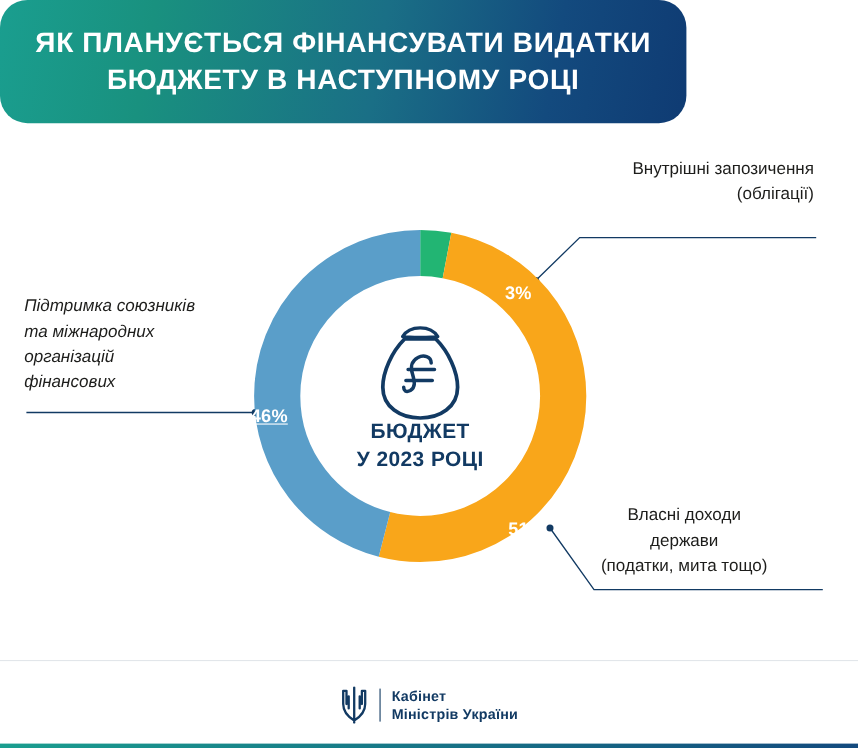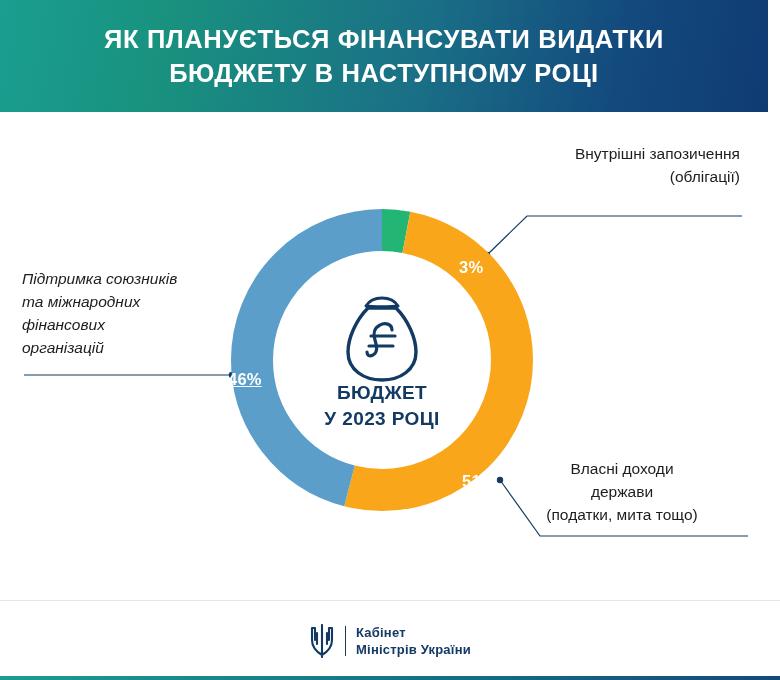--- a/index.html
+++ b/index.html
@@ -13,27 +13,28 @@
     font-family: "Liberation Sans", sans-serif;
     overflow: hidden;
     position: relative;
   }
 
   
   .header {
     position: absolute;
     left: 0;
     top: 0;
-    width: 768px;
+    width: 624px;
     height: 112px;
     background: linear-gradient(100deg, #1a9e8f 0%, #19917f 22%, #1a6f86 55%, #134a7e 80%, #0f3b73 100%);
     display: flex;
     flex-direction: column;
     align-items: center;
     justify-content: center;
+    border-radius: 25px;
   }
   .header-line {
     color: #ffffff;
     font-size: 25.5px;
     font-weight: bold;
     letter-spacing: 0.6px;
     line-height: 34px;
     text-align: center;
     white-space: nowrap;
   }
@@ -212,22 +213,22 @@
   <div class="pct pct-orange">51%</div>
 
   <div class="callout callout-top-right">
     <div>Внутрішні запозичення</div>
     <div>(облігації)</div>
   </div>
 
   <div class="callout callout-left">
     <div>Підтримка союзників</div>
     <div>та міжнародних</div>
+    <div>організацій</div>
     <div>фінансових</div>
-    <div>організацій</div>
   </div>
 
   <div class="callout callout-bottom-right">
     <div>Власні доходи</div>
     <div>держави</div>
     <div>(податки, мита  тощо)</div>
   </div>
 </div>
 
 <div class="footer">

